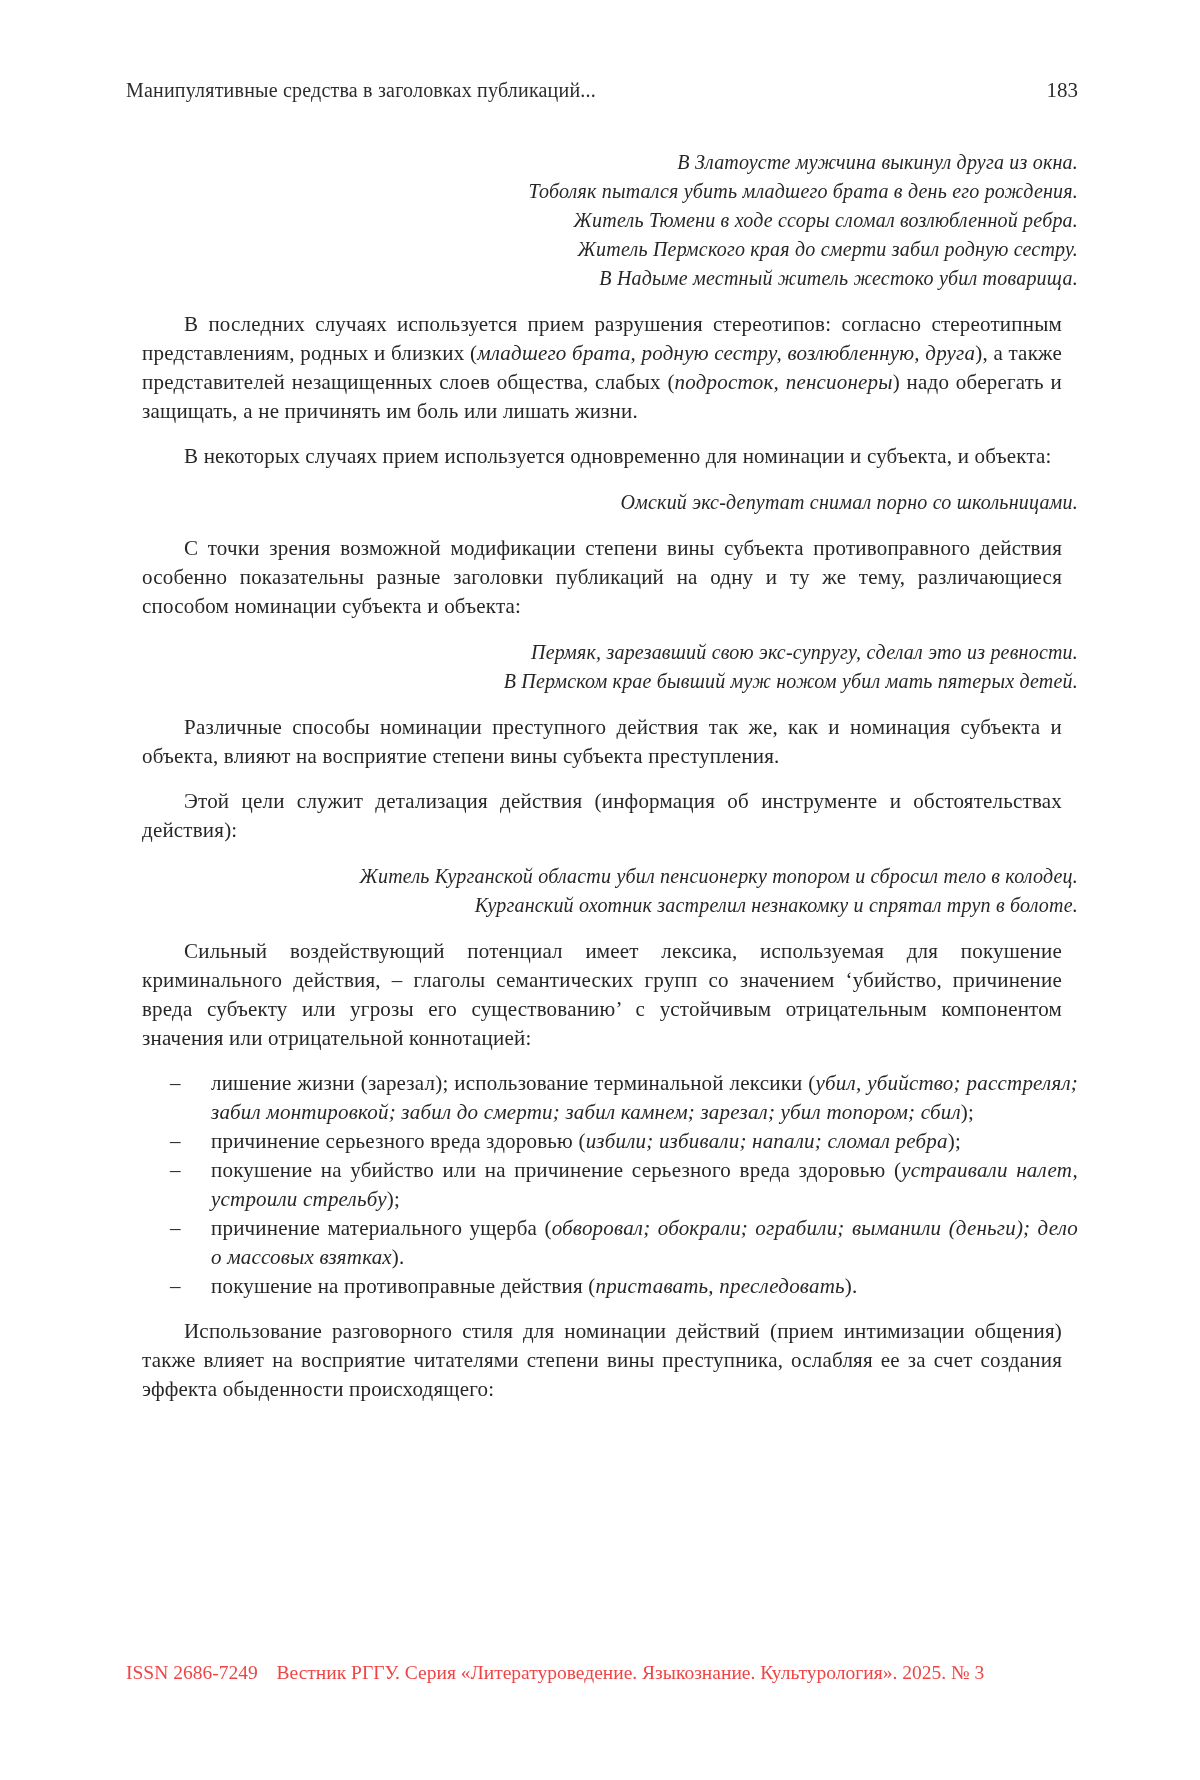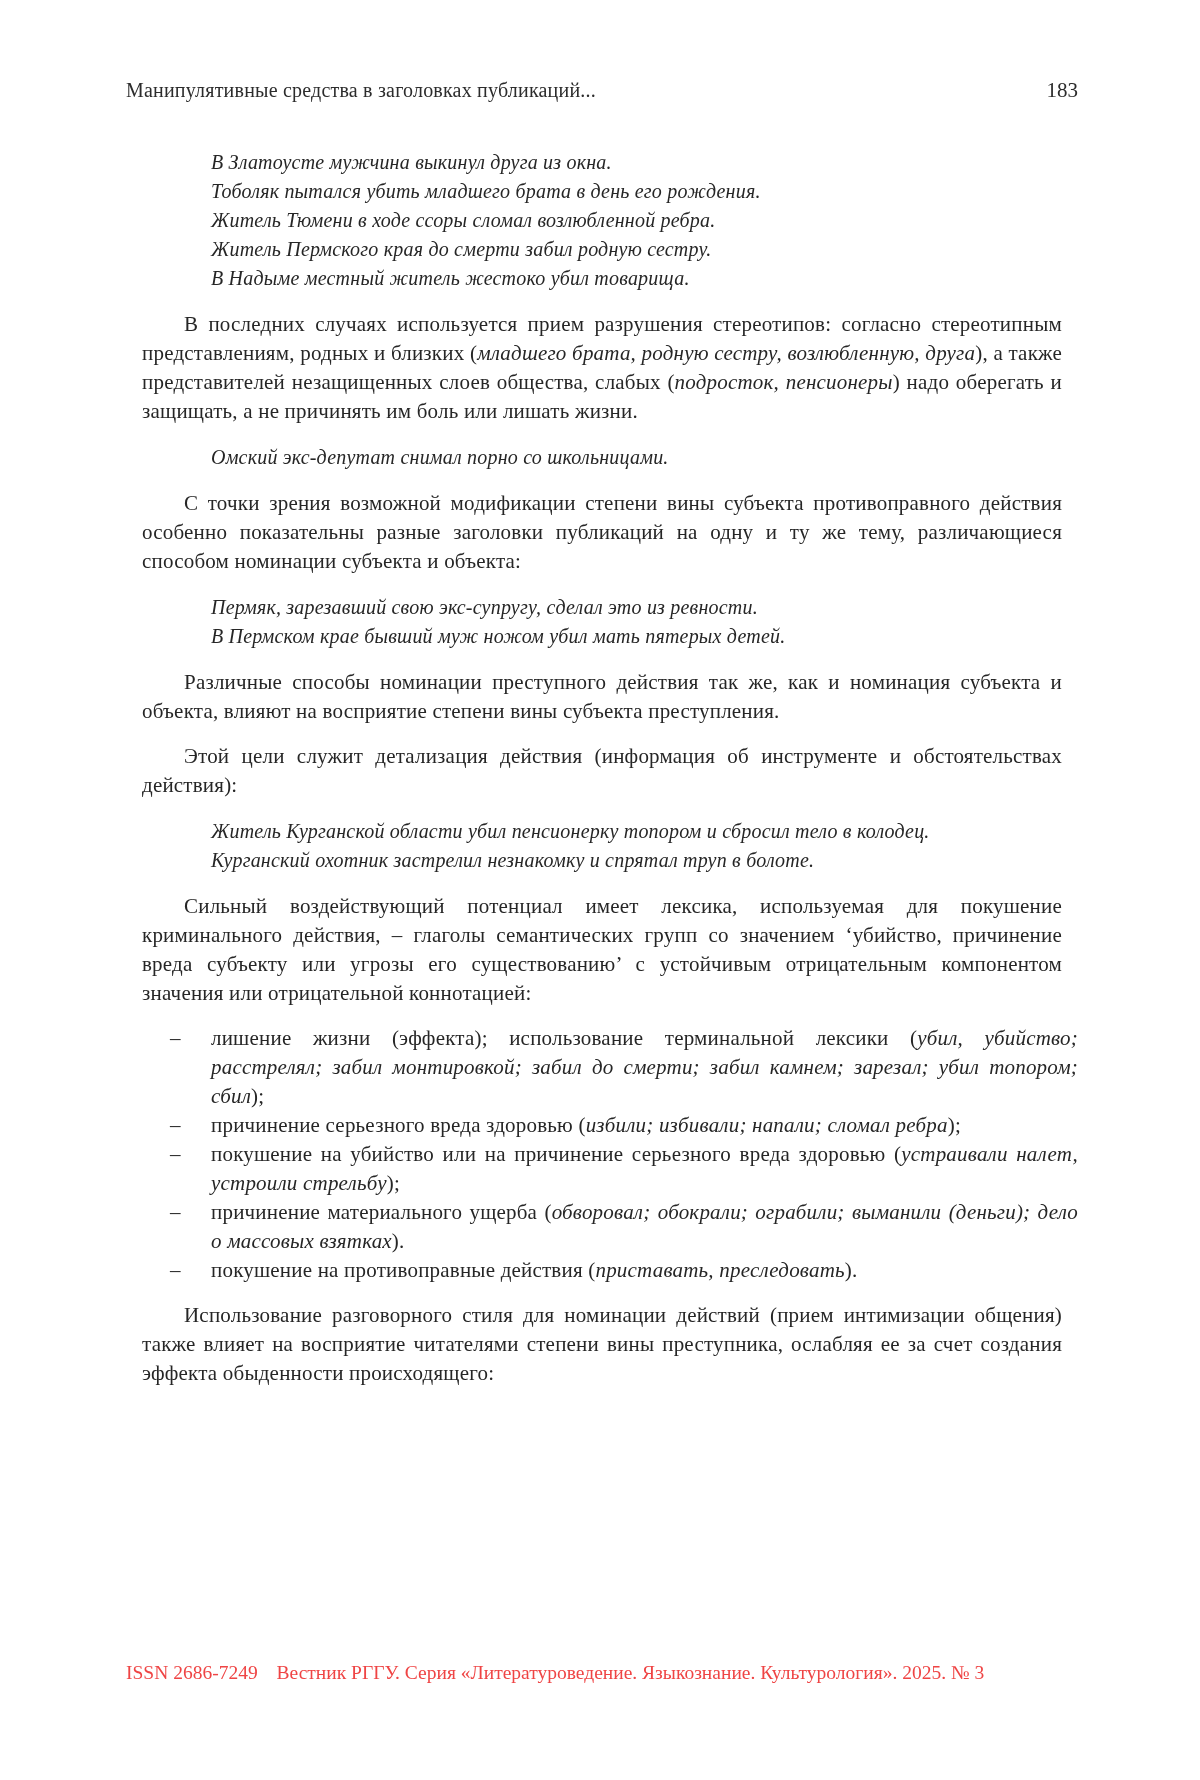--- a/index.html
+++ b/index.html
@@ -37,21 +37,21 @@
     margin: 16px;
     text-indent: 42px;
     text-align: justify;
   }
   .quote {
     margin: 17px 0 17px 85px;
     font-style: italic;
     font-size: 20px;
     line-height: 29px;
   }
-  .quote p { margin: 0; }
+  .quote p { margin: 0; text-align: right; }
   .dash-list { margin: 0; }
   .list-item {
     position: relative;
     padding-left: 85px;
     text-align: justify;
   }
   .list-item .marker {
     position: absolute;
     left: 44px; top: 0;
   }
@@ -77,37 +77,38 @@
 
   <div class="body-text">
       <div class="quote">
         <p>В Златоусте мужчина выкинул друга из окна.</p>
         <p>Тоболяк пытался убить младшего брата в день его рождения.</p>
         <p>Житель Тюмени в ходе ссоры сломал возлюбленной ребра.</p>
         <p>Житель Пермского края до смерти забил родную сестру.</p>
         <p>В Надыме местный житель жестоко убил товарища.</p>
       </div>
       <p class="para"><span>В последних случаях используется прием разрушения стереотипов: согласно стереотипным представлениям, родных и близких (</span><em>младшего брата, родную сестру, возлюбленную, друга</em><span>), а также представителей незащищенных слоев общества, слабых (</span><em>подросток, пенсионеры</em><span>) надо оберегать и защищать, а не причинять им боль или лишать жизни.</span></p>
+      <p class="para"><span>В некоторых случаях прием используется одновременно для номинации и субъекта, и объекта:</span></p>
       <div class="quote">
         <p>Омский экс-депутат снимал порно со школьницами.</p>
       </div>
       <p class="para"><span>С точки зрения возможной модификации степени вины субъекта противоправного действия особенно показательны разные заголовки публикаций на одну и ту же тему, различающиеся способом номинации субъекта и объекта:</span></p>
       <div class="quote">
         <p>Пермяк, зарезавший свою экс-супругу, сделал это из ревности.</p>
         <p>В Пермском крае бывший муж ножом убил мать пятерых детей.</p>
       </div>
       <p class="para"><span>Различные способы номинации преступного действия так же, как и номинация субъекта и объекта, влияют на восприятие степени вины субъекта преступления.</span></p>
       <p class="para"><span>Этой цели служит детализация действия (информация об инструменте и обстоятельствах действия):</span></p>
       <div class="quote">
         <p>Житель Курганской области убил пенсионерку топором и сбросил тело в колодец.</p>
         <p>Курганский охотник застрелил незнакомку и спрятал труп в болоте.</p>
       </div>
       <p class="para"><span>Сильный воздействующий потенциал имеет лексика, используемая для покушение криминального действия, – глаголы семантических групп со значением ‘убийство, причинение вреда субъекту или угрозы его существованию’ с устойчивым отрицательным компонентом значения или отрицательной коннотацией:</span></p>
       <div class="dash-list">
-        <div class="list-item"><span class="marker">–</span><span><span>лишение жизни (эффекта); использование терминальной лексики (</span><em>убил, убийство; расстрелял; забил монтировкой; забил до смерти; забил камнем; зарезал; убил топором; сбил</em><span>);</span></span></div>
+        <div class="list-item"><span class="marker">–</span><span><span>лишение жизни (зарезал); использование терминальной лексики (</span><em>убил, убийство; расстрелял; забил монтировкой; забил до смерти; забил камнем; зарезал; убил топором; сбил</em><span>);</span></span></div>
         <div class="list-item"><span class="marker">–</span><span><span>причинение серьезного вреда здоровью (</span><em>избили; избивали; напали; сломал ребра</em><span>);</span></span></div>
         <div class="list-item"><span class="marker">–</span><span><span>покушение на убийство или на причинение серьезного вреда здоровью (</span><em>устраивали налет, устроили стрельбу</em><span>);</span></span></div>
         <div class="list-item"><span class="marker">–</span><span><span>причинение материального ущерба (</span><em>обворовал; обокрали; ограбили; выманили (деньги); дело о массовых взятках</em><span>).</span></span></div>
         <div class="list-item"><span class="marker">–</span><span><span>покушение на противоправные действия (</span><em>приставать, преследовать</em><span>).</span></span></div>
       </div>
       <p class="para"><span>Использование разговорного стиля для номинации действий (прием интимизации общения) также влияет на восприятие читателями степени вины преступника, ослабляя ее за счет создания эффекта обыденности происходящего:</span></p>
     </div>
 
   <div class="page-footer">
     <span class="issn">ISSN 2686-7249</span>

